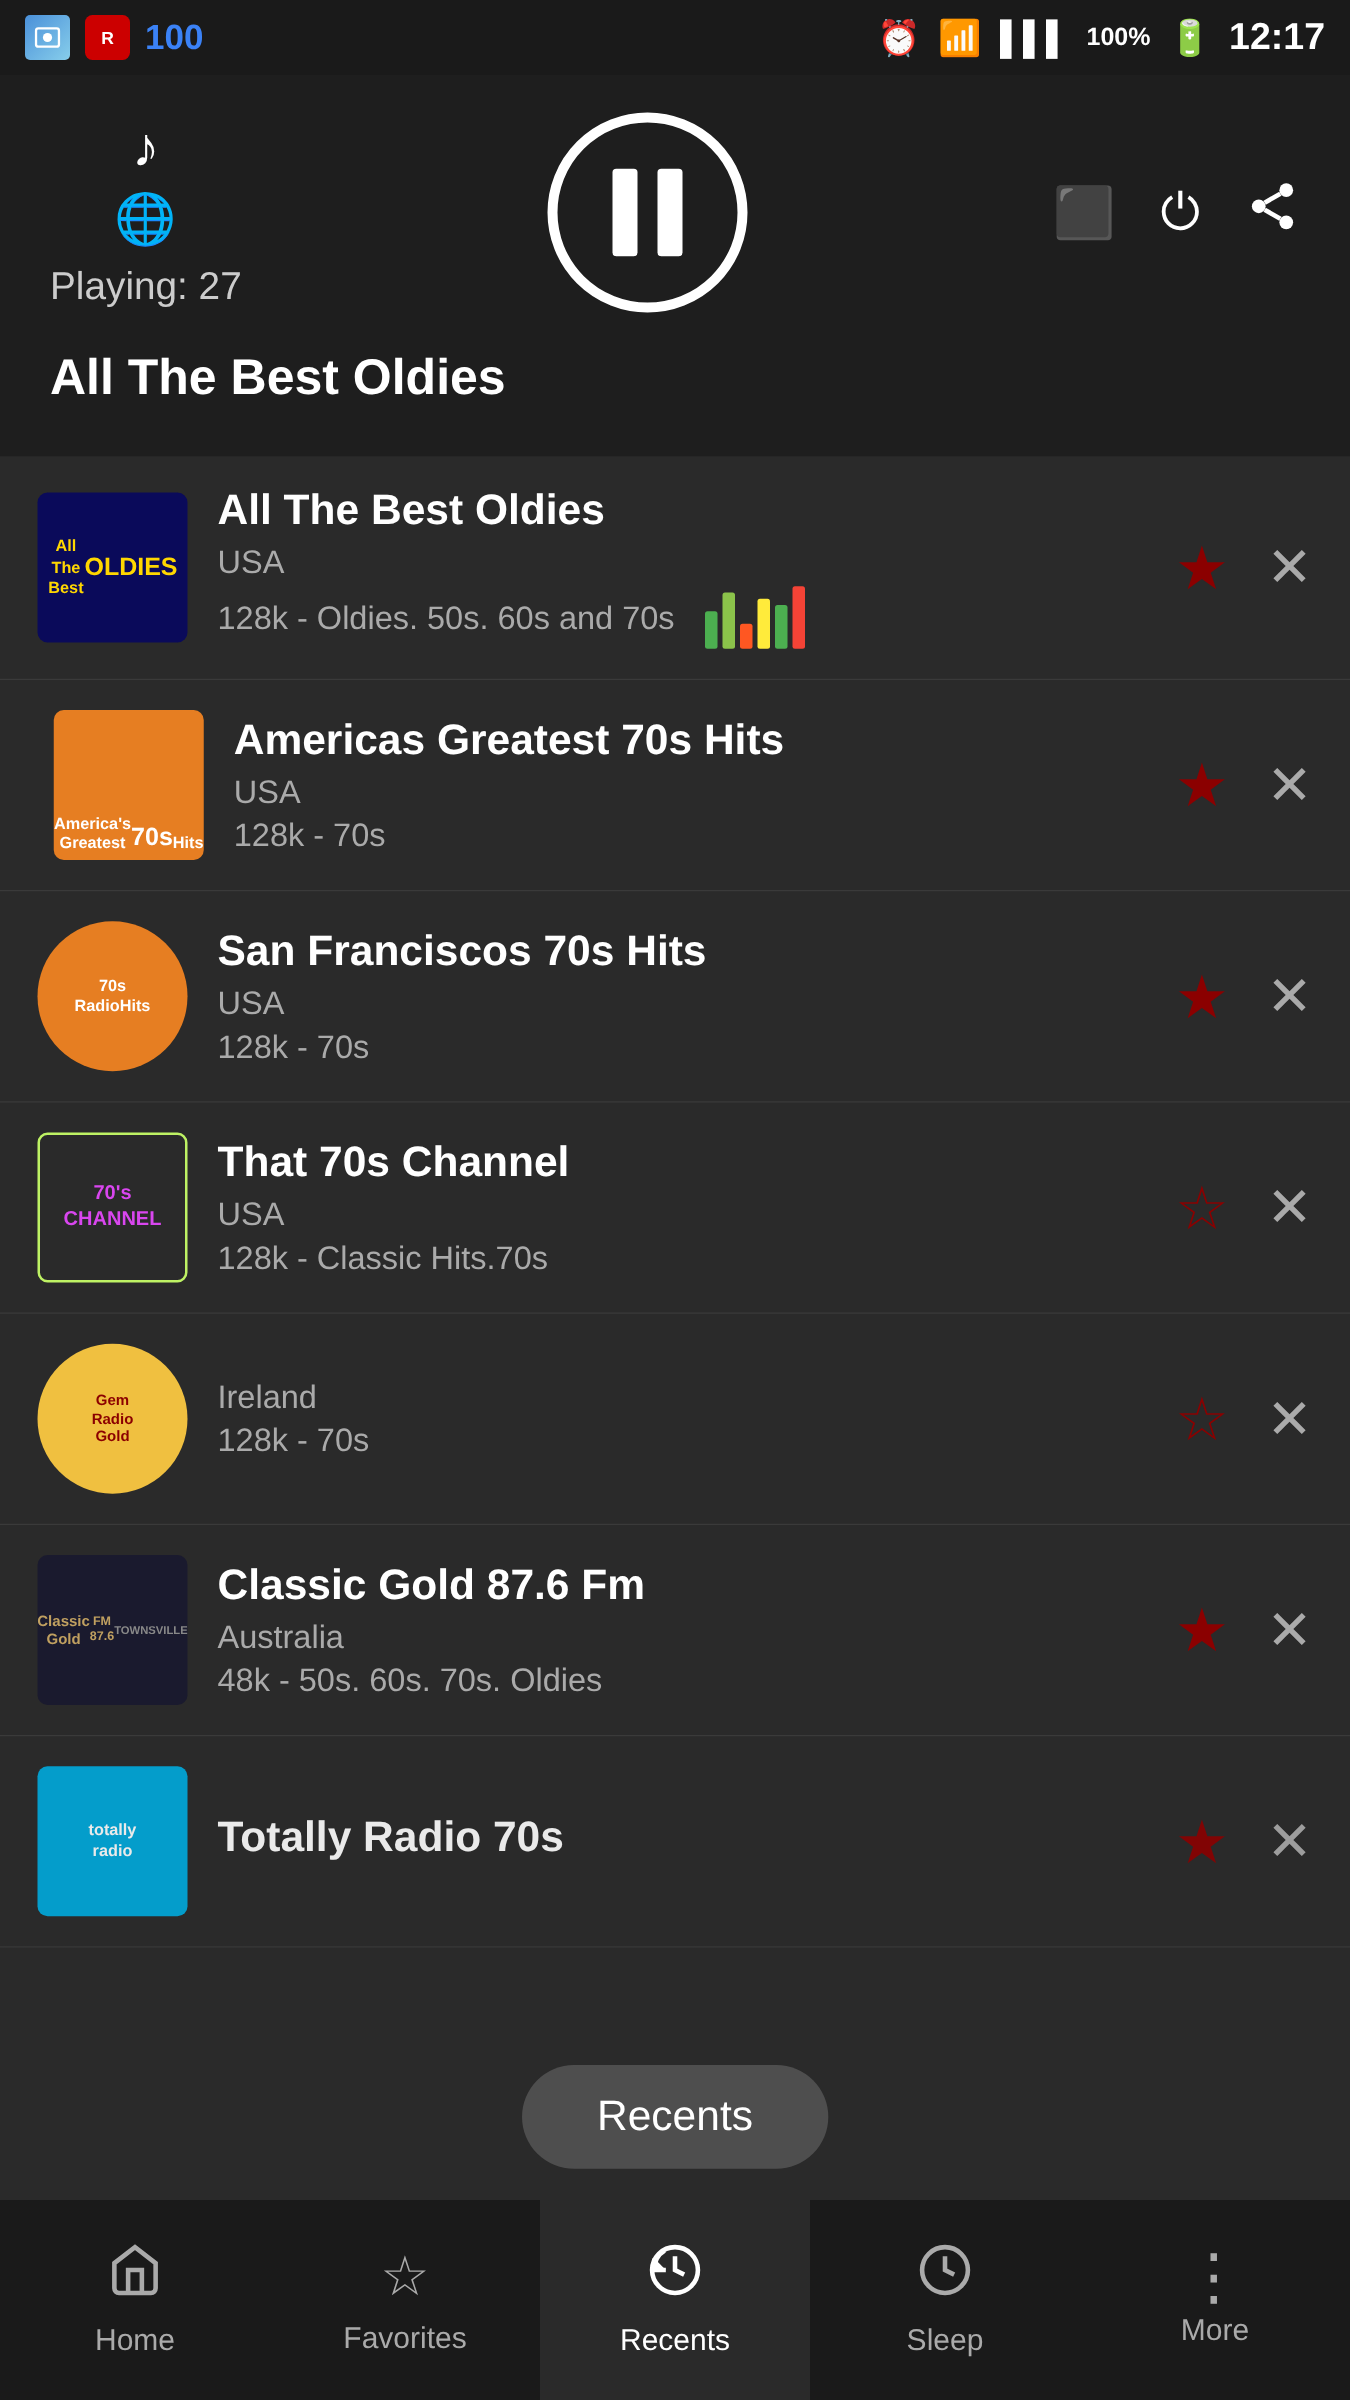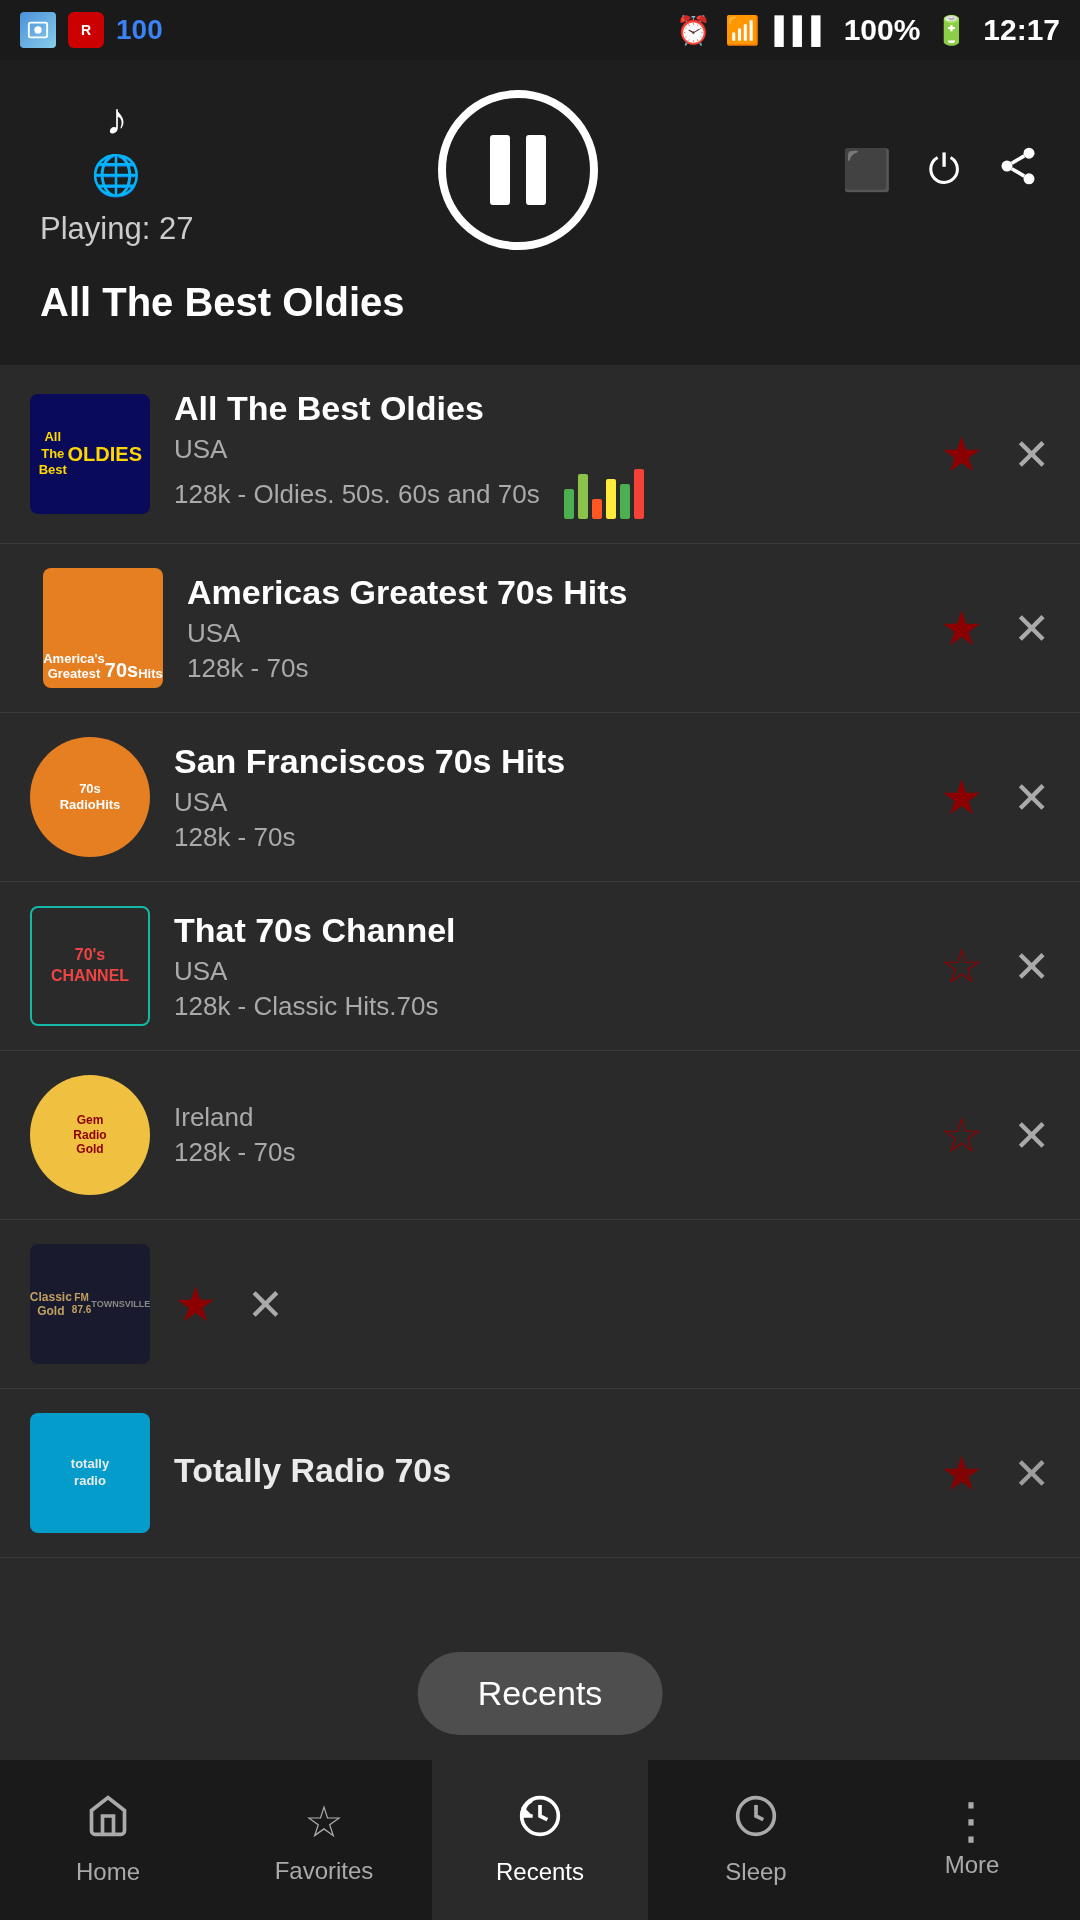--- a/index.html
+++ b/index.html
@@ -320,21 +320,21 @@
     <span style="font-size:28px; font-weight:bold; color:#3b82f6;">100</span>
   </div>
   <div class="status-bar-right">
 
     <span style="font-size:28px;">⏰</span>
 
     <span style="font-size:28px;">📶</span>
 
     <span style="font-size:26px;">▌▌▌</span>
 
-    <span style="font-size:30px;">100%</span>
+    <span style="font-size:20px;">100%</span>
     <span style="font-size:28px;">🔋</span>
     <span style="font-size:30px; font-weight:bold;">12:17</span>
   </div>
 </div>
 
 <div class="player-area">
   <div class="player-controls-row">
 
     <div class="player-left-icons">
       <span class="player-icon">♪</span>
@@ -419,21 +419,21 @@
       <div class="station-country">USA</div>
       <div class="station-bitrate">128k - 70s</div>
     </div>
     <div class="station-actions">
       <span class="star-icon">★</span>
       <span class="close-icon">✕</span>
     </div>
   </div>
 
   <div class="station-item">
-    <div class="station-logo" style="background:#2a2a2a; border:2px solid #14b8a6; border-radius:8px; display:flex; align-items:center; justify-content:center; text-align:center; font-size:16px; font-weight:bold; color:#ef4444; padding:22px; line-height:1.3;">
+    <div class="station-logo" style="background:#2a2a2a; border:2px solid #bef264; border-radius:8px; display:flex; align-items:center; justify-content:center; text-align:center; font-size:16px; font-weight:bold; color:#d946ef; padding:22px; line-height:1.3;">
       70's<br>CHANNEL
     </div>
     <div class="station-info">
       <div class="station-name">That 70s Channel</div>
       <div class="station-country">USA</div>
       <div class="station-bitrate">128k - Classic Hits.70s</div>
     </div>
     <div class="station-actions">
       <span class="star-outline" style="color:#8b0000;">☆</span>
       <span class="close-icon">✕</span>
@@ -450,20 +450,25 @@
     </div>
     <div class="station-actions">
       <span class="star-outline" style="color:#8b0000;">☆</span>
       <span class="close-icon">✕</span>
     </div>
   </div>
 
   <div class="station-item">
     <div class="station-logo" style="background:#1a1a2e; border-radius:8px; display:flex; align-items:center; justify-content:center; text-align:center; font-size:12px; font-weight:bold; color:#c0a060; padding:18px; line-height:1.2;">
       Classic<br>Gold<br><span style="font-size:10px;">FM 87.6</span><br><span style="font-size:9px; color:#888;">TOWNSVILLE</span>
+    </div>
+    <div class="station-info">
+      <div class="station-name">Classic Gold 87.6 Fm</div>
+      <div class="station-country">Australia</div>
+      <div class="station-bitrate">48k - 50s. 60s. 70s. Oldies</div>
     </div>
     <div class="station-actions">
       <span class="star-icon">★</span>
       <span class="close-icon">✕</span>
     </div>
   </div>
 
   <div class="station-item" style="opacity:0.9;">
     <div class="station-logo" style="background:#00aadd; border-radius:8px; display:flex; align-items:center; justify-content:center; text-align:center; font-size:13px; font-weight:bold; color:#fff; padding:2px; line-height:1.3;">
       totally<br>radio

